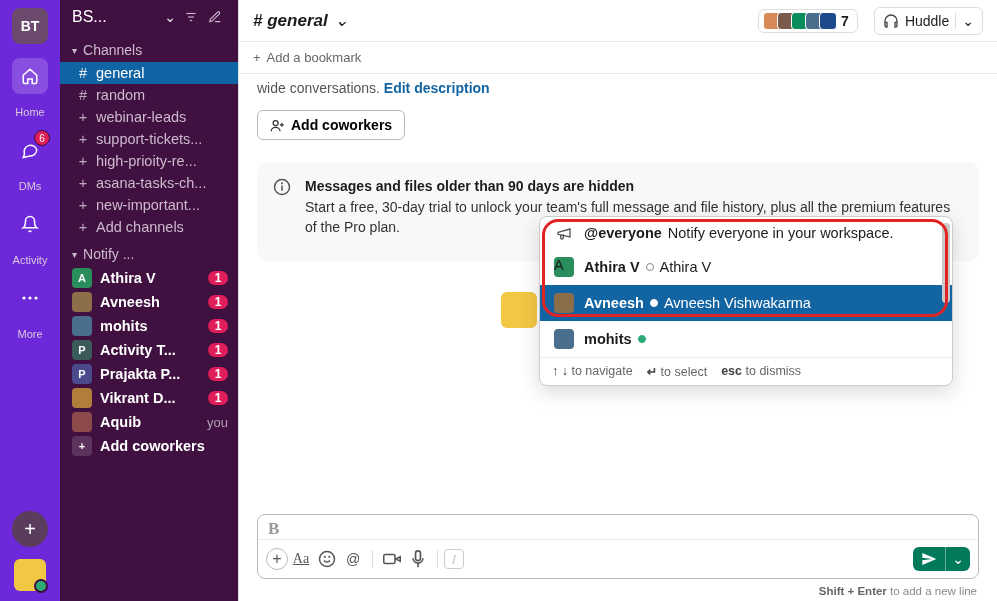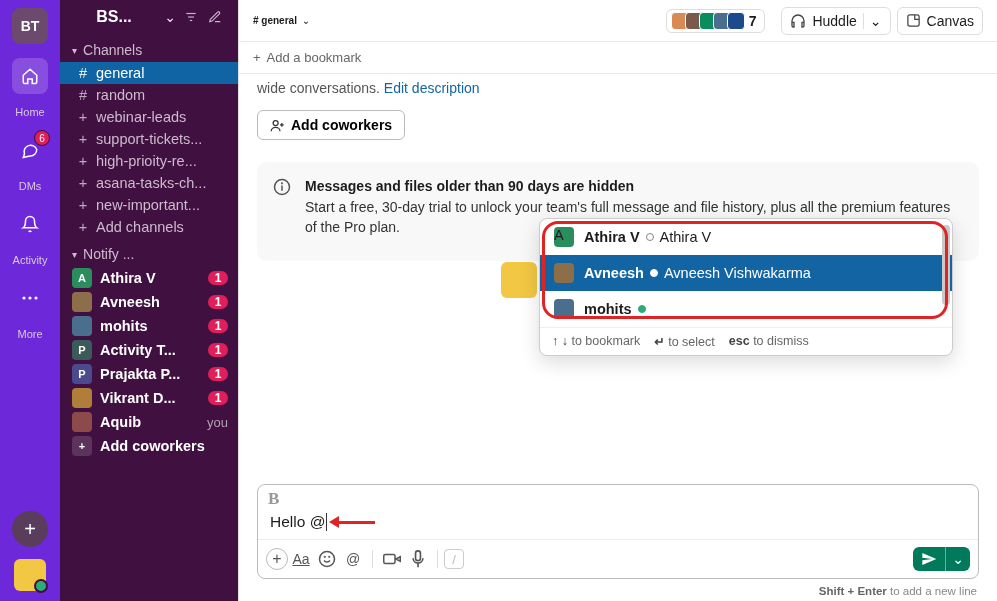--- a/index.html
+++ b/index.html
@@ -11,55 +11,55 @@
   .rail .ritem .ico { width:36px; height:36px; border-radius:8px; display:flex; align-items:center; justify-content:center; color:#fff;}
   .rail .ritem.active .ico { background: rgba(255,255,255,0.18); }
   .rail .ritem .lbl { margin-top:12px; color:#d9c9dc;}
   .rail .badge { position:absolute; top:-2px; right:-2px; background:#e01e5a; color:#fff; border-radius:10px; min-width:16px; height:16px; font-size:10px; display:flex; align-items:center; justify-content:center; padding:0 3px; border:1.5px solid #3f0e40;}
   .rail .plus-btn { width:36px; height:36px; border-radius:50%; background:#5a3d5c; color:#fff; display:flex; align-items:center; justify-content:center; cursor:pointer; position:absolute; bottom:54px; font-size:20px;}
   .rail .self-av { width:32px; height:32px; border-radius:6px; background:#f2c744; position:absolute; bottom:10px;}
   .rail .self-av::after{content:""; position:absolute; right:-2px; bottom:-2px; width:10px; height:10px; border-radius:50%; background:#2bac76; border:2px solid #3f0e40;}
   
   .sidebar { width: 178px; background:#3f1040; color:#cdbacd; display:flex; flex-direction:column; padding-bottom:6px; overflow:hidden;}
   .sb-head { display:flex; align-items:center; padding:8px 10px 10px 12px; color:#fff;}
-  .sb-head .wname{ font-weight:700; font-size:16px; flex:1; white-space:nowrap; overflow:hidden; text-overflow:ellipsis;text-align:center;}
+  .sb-head .wname{ font-weight:400; font-size:16px; flex:1; white-space:nowrap; overflow:hidden; text-overflow:ellipsis;}
   .sb-head .hic{ width:20px; text-align:center; opacity:.9; cursor:pointer; margin-left:4px;}
   .sb-section{ padding:2px 0;}
   .sb-title{ display:flex; align-items:center; padding:4px 12px; font-size:14px; cursor:pointer;}
   .sb-title .caret{ margin-right:6px; font-size:10px;}
   .ch-item{ display:flex; align-items:center; padding:3px 12px 3px 14px; cursor:pointer; font-size:14.5px; border-radius:0;}
   .ch-item.active{ background:#1164a3; color:#fff;}
   .ch-item .pre{ width:18px; text-align:center; margin-right:4px; opacity:.9;}
   .ch-item .txt{ flex:1; white-space:nowrap; overflow:hidden; text-overflow:ellipsis;}
   .dm-item{ display:flex; align-items:center; padding:2px 10px 2px 12px; cursor:pointer; font-size:14.5px;}
   .dm-item .av{ width:20px; height:20px; border-radius:4px; margin-right:8px; background:#555; display:flex; align-items:center; justify-content:center; color:#fff; font-size:11px; font-weight:600;}
   .av.c0{background:#2a8d5c;} .av.c1{background:#8d6e4a;} .av.c2{background:#4a6e8d;} .av.c3{background:#3b5b5b;} .av.c4{background:#4a4a8d;} .av.c5{background:#b07d3a;} .av.c6{background:#8d4a4a;}
   .dm-item .nm{ flex:1; white-space:nowrap; overflow:hidden; text-overflow:ellipsis; font-weight:600; color:#fff;}
   .dm-item .nb{ background:#e01e5a; color:#fff; border-radius:10px; min-width:20px; text-align:center; font-size:12px; font-weight:700; padding:0 4px;}
   .dm-item .you{ color:#b39fb3; font-size:13px; margin-left:4px;}
   .dm-item.addcw .nm{font-weight:700;}
   .dm-item.addcw .av{background:rgba(255,255,255,.15);}
   
   .main{ flex:1; display:flex; flex-direction:column; position:relative; border-left:1px solid #e0e0e0;}
   .topbar{ height:42px; display:flex; align-items:center; padding:0 14px; border-bottom:1px solid #e8e8e8;}
-  .topbar .chname{ font-weight:800; font-size:10px; cursor:pointer;}
+  .topbar .chname{ font-weight:800; font-size:17px; cursor:pointer;font-style:italic;}
   .topbar .chname .caret{ font-weight:400; margin-left:2px;}
   .topbar .spacer{flex:1;}
   .topbar .members{ display:flex; align-items:center; border:1px solid #ddd; border-radius:6px; padding:2px 8px 2px 4px; cursor:pointer; margin-right:10px;}
   .topbar .members .stack{ display:flex;}
   .topbar .members .mav{ width:18px; height:18px; border-radius:4px; margin-right:-4px; border:1.5px solid #fff;}
   .mav.m0{background:#d78a55;} .mav.m1{background:#7a5a4a;} .mav.m2{background:#0a8d5c;} .mav.m3{background:#4a6e8d;} .mav.m4{background:#1d4a8d;}
   .topbar .members .cnt{ margin-left:8px; font-weight:600;}
   .topbar .tbtn{ border:1px solid #ddd; border-radius:6px; height:28px; display:flex; align-items:center; padding:0 8px; cursor:pointer; margin-left:6px; font-weight:500;}
   .topbar .tbtn .caret{border-left:1px solid #ddd; padding-left:6px; margin-left:6px;}
   .bkbar{ height:32px; border-bottom:1px solid #e8e8e8; display:flex; align-items:center; padding:0 14px; color:#666; font-size:13px; cursor:pointer;}
   .bkbar .plus{ margin-right:6px;}
   .body{ flex:1; padding:6px 18px 0 18px; position:relative; overflow:hidden;}
   .desc{ color:#555; margin-bottom:14px;}
-  .desc a{ color:#1264a3; text-decoration:none;}
+  .desc a{ color:#1264a3; text-decoration:none;font-weight:bold;}
   .addcw-btn{ border:1px solid #bbb; background:#fff; border-radius:6px; padding:6px 12px; font-weight:700; cursor:pointer; font-size:14px; display:inline-flex; align-items:center;}
   .addcw-btn svg{margin-right:6px;}
   .banner{ margin-top:22px; background:#f8f8f8; border-radius:10px; padding:16px 18px 24px 48px; position:relative;}
   .banner .info{ position:absolute; left:16px; top:16px;}
   .banner .bt{ font-weight:700; margin-bottom:4px;}
   .banner .bd{ color:#333; line-height:1.4;}
   
   .composer-wrap{ padding:0 18px 4px 18px;}
   .composer{ border:1px solid #bbb; border-radius:8px; position:relative; background:#fff;}
   .fmtrow{ display:flex; align-items:center; padding:4px 10px 0 10px; color:#999;}
@@ -265,27 +265,20 @@
       </div>
       <span class="cnt">7</span>
     </div>
     <div class="tbtn">
       <svg width="16" height="16" viewBox="0 0 24 24" fill="none" stroke="#444" stroke-width="2" style="margin-right:6px">
           <path d="M3 18v-6a9 9 0 0 1 18 0v6M21 19a2 2 0 0 1-2 2h-1v-7h3zM3 19a2 2 0 0 0 2 2h1v-7H3z"></path>
         </svg>
       <span>Huddle</span>
       <span class="caret">⌄</span>
     </div>
-    <div class="tbtn">
-      <svg width="15" height="15" viewBox="0 0 24 24" fill="none" stroke="#444" stroke-width="2" style="margin-right:6px">
-          <rect x="3" y="3" width="18" height="18" rx="3"></rect>
-          <path d="M14 3v7l7 0"></path>
-        </svg>
-      <span>Canvas</span>
-    </div>
   </div>
   <div class="bkbar">
       <span class="plus">+</span>
       <span>Add a bookmark</span>
     </div>
 
   <div class="body">
     <div class="desc">
       <span>wide conversations. </span><a href="#">Edit description</a>
     </div>
@@ -306,20 +299,29 @@
         </span>
       <div class="bt">Messages and files older than 90 days are hidden</div>
       <div class="bd">Start a free, 30-day trial to unlock your team's full message and file history, plus all the premium features of the Pro plan.</div>
     </div>
 
     <div class="msg-av"></div>
 
     
     <div class="popup">
       <div id="broadcast">
+          <div class="prow">
+            <span class="mico">
+              <svg width="16" height="16" viewBox="0 0 24 24" fill="none" stroke="currentColor" stroke-width="2">
+                <path d="M3 11l18-5v12L3 14v-3zM11 14v5a2 2 0 1 1-4 0v-4"></path>
+              </svg>
+            </span>
+            <span class="at">@everyone</span>
+            <span>Notify everyone in your workspace.</span>
+          </div>
         </div>
       <div id="users">
           <div class="prow urow">
             <div class="av c0">A</div>
             <span class="dn">Athira V</span>
             <span class="pres "></span>
             <span>Athira V</span>
           </div>
           <div class="prow urow selected">
             <div class="av c1"></div>
@@ -328,42 +330,37 @@
             <span>Avneesh Vishwakarma</span>
           </div>
           <div class="prow urow">
             <div class="av c2"></div>
             <span class="dn">mohits</span>
             <span class="pres on"></span>
             <span></span>
           </div>
         </div>
       <div class="navhint">
-        <span><b>↑ ↓</b> <span>to bookmark</span></span>
+        <span><b>↑ ↓</b> <span>to navigate</span></span>
         <span><b>↵</b> <span>to select</span></span>
         <span><b>esc</b> <span>to dismiss</span></span>
       </div>
       <div class="scrollthumb"></div>
       <div class="red-ann" style="left:2px; top:2px; right:4px; height:98px;"></div>
     </div>
   </div>
 
   <div class="composer-wrap">
     <div class="composer">
       <div class="fmtrow">
         <span class="b">B</span>
       </div>
-      <div class="inp">
-        <span>Hello @</span>
-          <span class="caret-line"></span>
-        <span class="arrow-ann"></span>
-      </div>
       <div class="icnrow">
         <div class="ic plusc">+</div>
-        <div class="ic" style="font-family:Liberation Sans, sans-serif; text-decoration:underline;">Aa</div>
+        <div class="ic" style="font-family:Liberation Serif, serif; text-decoration:underline;">Aa</div>
         <div class="ic">
             <svg width="18" height="18" viewBox="0 0 24 24" fill="none" stroke="#555" stroke-width="2">
               <circle cx="12" cy="12" r="10"></circle>
               <path d="M8 14s1.5 2 4 2 4-2 4-2"></path>
               <circle cx="9" cy="9" r=".5" fill="#555"></circle>
               <circle cx="15" cy="9" r=".5" fill="#555"></circle>
             </svg>
           </div>
         <div class="ic">@</div>
         <div class="sep"></div>

